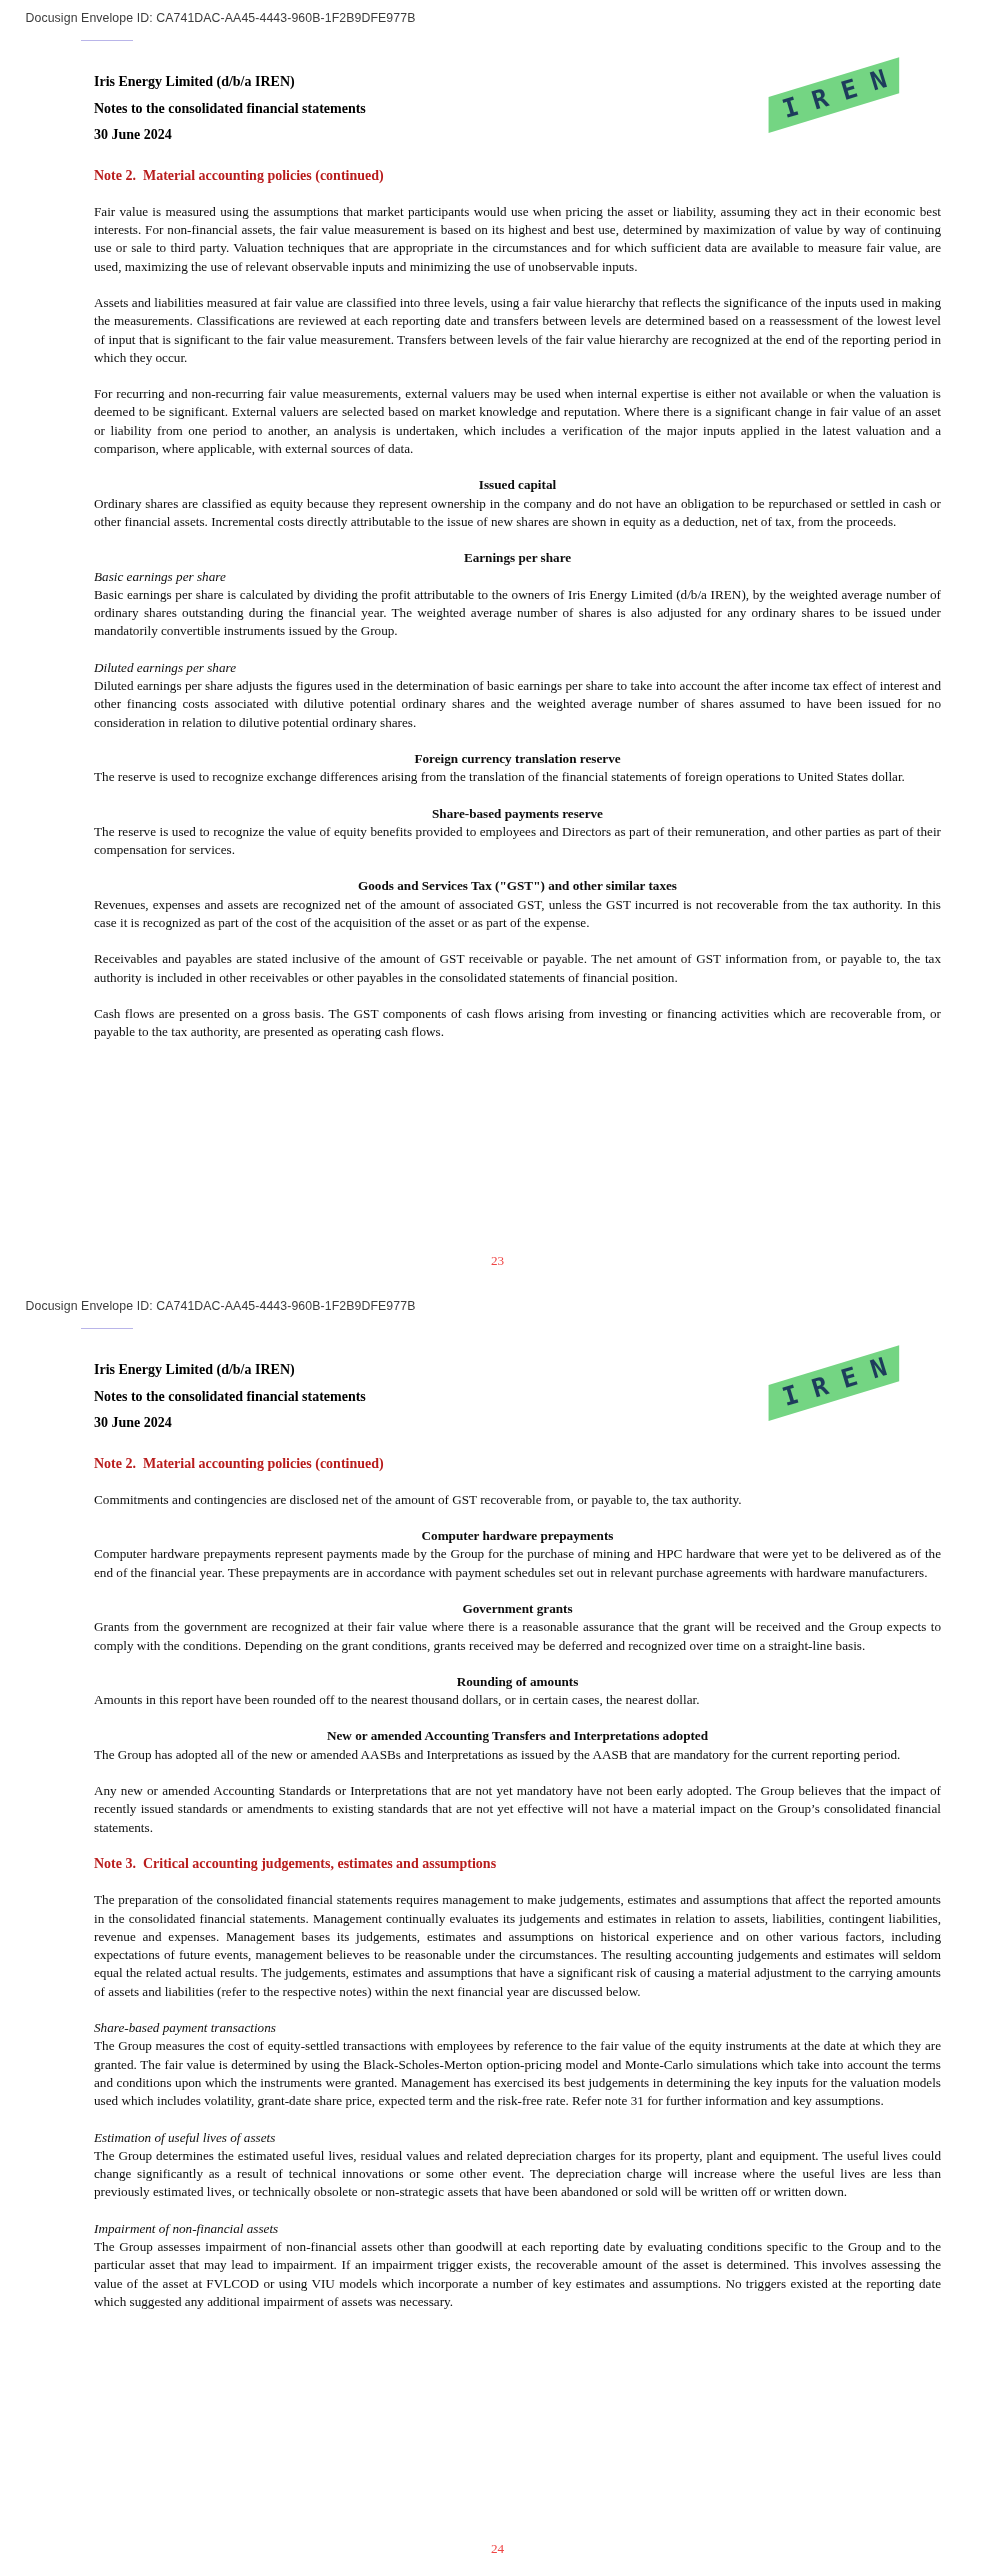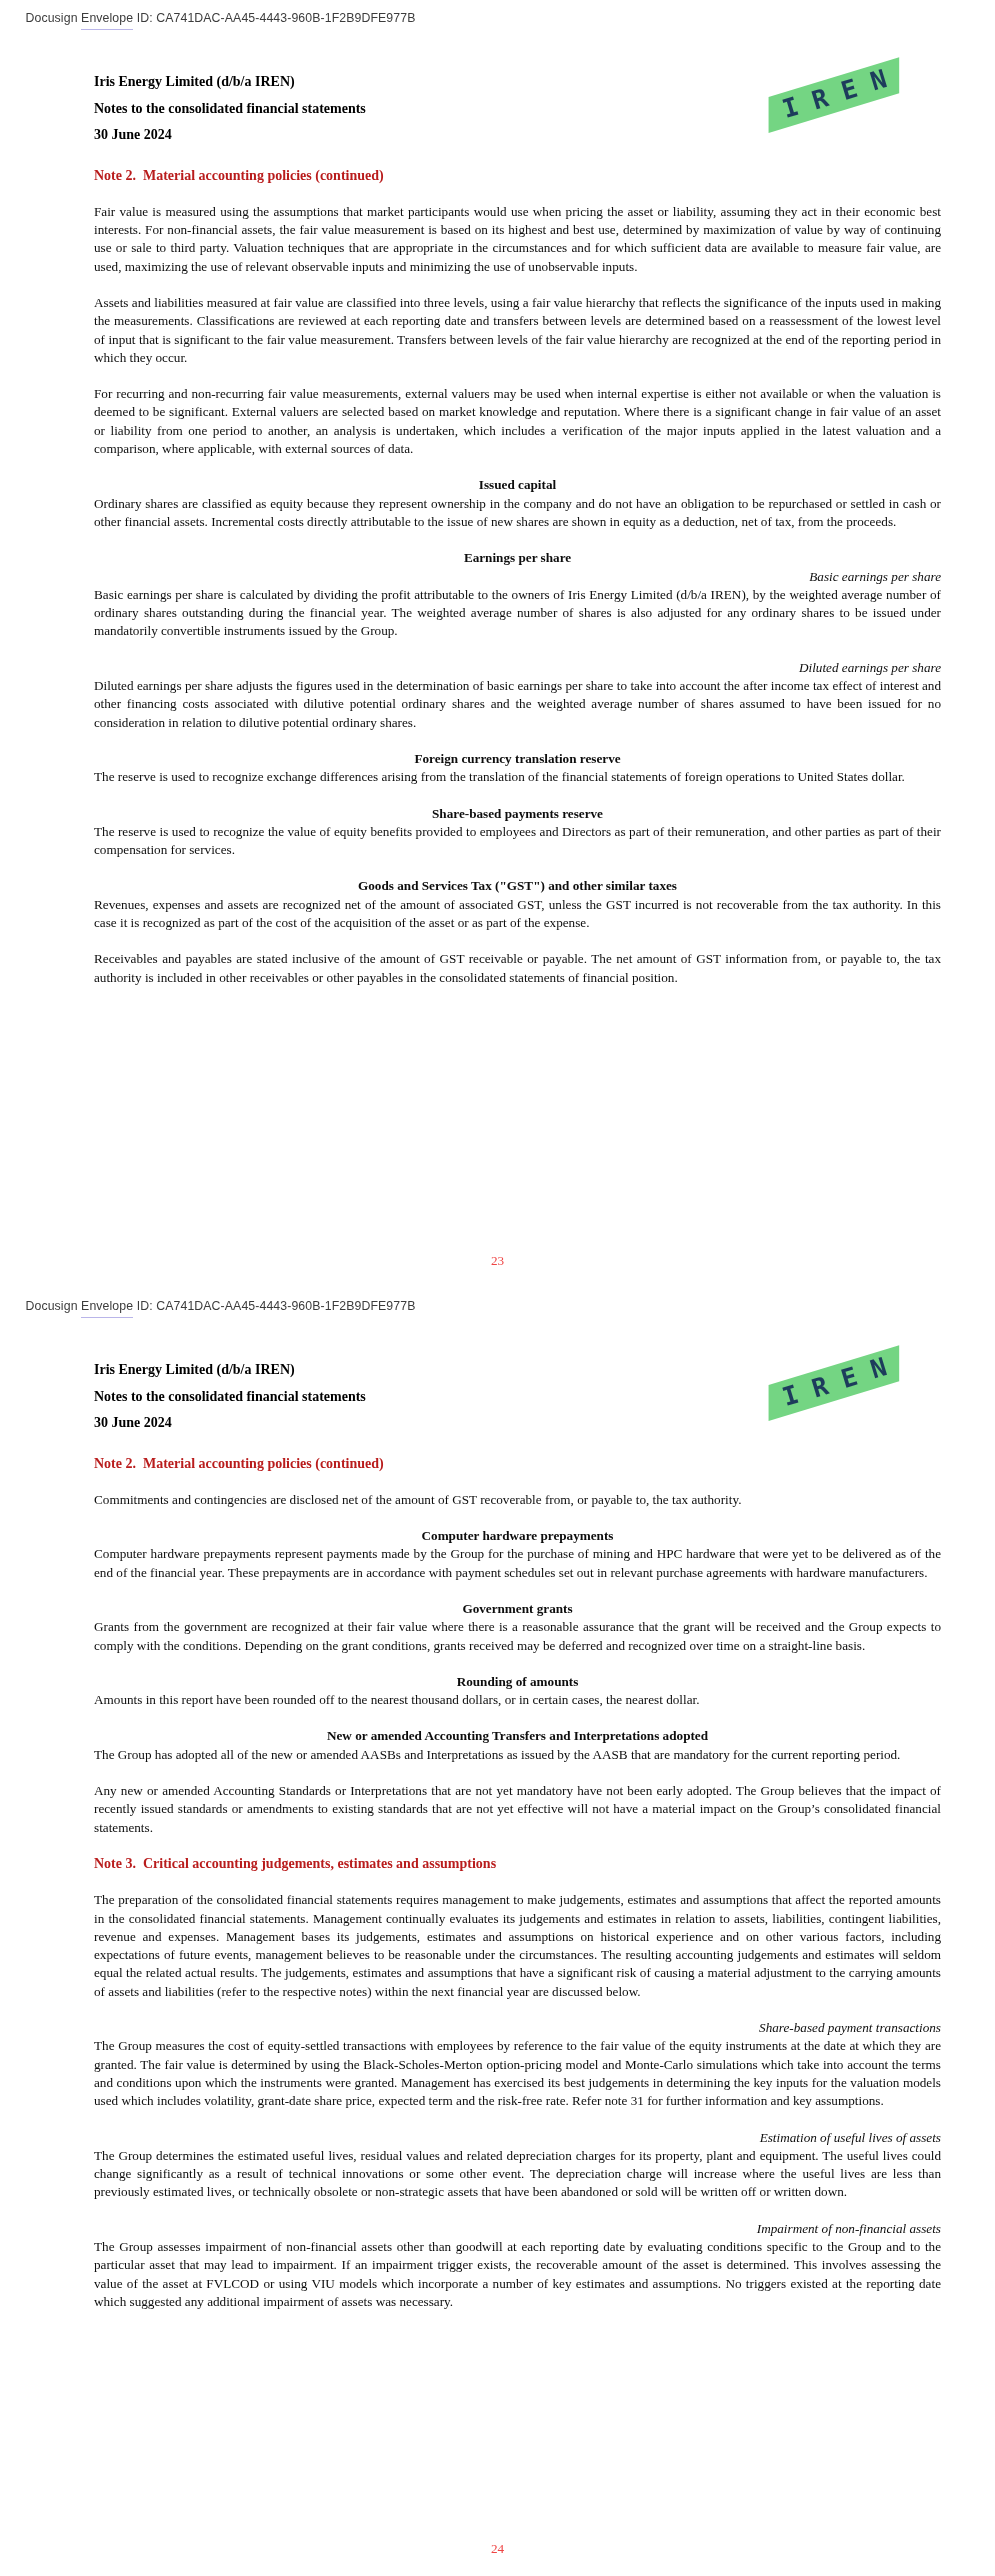--- a/index.html
+++ b/index.html
@@ -13,21 +13,21 @@
   }
   .envelope {
     font-family: "Liberation Sans", sans-serif;
     font-size: 12.3px;
     color: #3c3c3c;
     padding: 11.3px 0 0 25.5px;
     letter-spacing: 0.1px;
   }
   .envelope .u {
     border-bottom: 0.9px solid #b9b5e9;
-    padding-bottom: 4px;
+    padding-bottom: 15px;
   }
   .content {
     padding: 0 54px 0 94px;
     font-family: "Liberation Serif", serif;
     margin-top: 44px;
   }
   .doc-header {
     margin-top: 28px;
     font-weight: bold;
     font-size: 14px;
@@ -48,21 +48,21 @@
     margin-top: 18px;
     font-size: 13.2px;
     line-height: 18.3px;
     color: #0d0d0d;
   }
   .block { margin-top: 18px; }
   .block:first-child { margin-top: 0; }
   .block.tight { margin-top: 0; }
   .block.p { text-align: justify; }
   .block.hb { font-weight: bold; text-align: center; }
-  .block.hi { font-style: italic; text-align: right; }
+  .block.hi { font-style: italic; text-align: left; }
   .block.note {
     font-weight: bold;
     font-size: 14px;
     white-space: pre-wrap;
     color: #b91c1c;
   }
   .page-number {
     position: absolute;
     bottom: 19px;
     left: 0;
@@ -107,20 +107,21 @@
         <div class="block p tight">Basic earnings per share is calculated by dividing the profit attributable to the owners of Iris Energy Limited (d/b/a IREN), by the weighted average number of ordinary shares outstanding during the financial year. The weighted average number of shares is also adjusted for any ordinary shares to be issued under mandatorily convertible instruments issued by the Group.</div>
         <div class="block hi">Diluted earnings per share</div>
         <div class="block p tight">Diluted earnings per share adjusts the figures used in the determination of basic earnings per share to take into account the after income tax effect of interest and other financing costs associated with dilutive potential ordinary shares and the weighted average number of shares assumed to have been issued for no consideration in relation to dilutive potential ordinary shares.</div>
         <div class="block hb">Foreign currency translation reserve</div>
         <div class="block p tight">The reserve is used to recognize exchange differences arising from the translation of the financial statements of foreign operations to United States dollar.</div>
         <div class="block hb">Share-based payments reserve</div>
         <div class="block p tight">The reserve is used to recognize the value of equity benefits provided to employees and Directors as part of their remuneration, and other parties as part of their compensation for services.</div>
         <div class="block hb">Goods and Services Tax ("GST") and other similar taxes</div>
         <div class="block p tight">Revenues, expenses and assets are recognized net of the amount of associated GST, unless the GST incurred is not recoverable from the tax authority. In this case it is recognized as part of the cost of the acquisition of the asset or as part of the expense.</div>
         <div class="block p">Receivables and payables are stated inclusive of the amount of GST receivable or payable. The net amount of GST information from, or payable to, the tax authority is included in other receivables or other payables in the consolidated statements of financial position.</div>
+        <div class="block p">Cash flows are presented on a gross basis. The GST components of cash flows arising from investing or financing activities which are recoverable from, or payable to the tax authority, are presented as operating cash flows.</div>
       </div>
   </div>
 
   <div class="page-number">23</div>
 </div>
 
 <div class="page">
   <div class="envelope">
     <span>Docusign </span><span class="u">Envelope</span><span> ID: CA741DAC-AA45-4443-960B-1F2B9DFE977B</span>
   </div>

